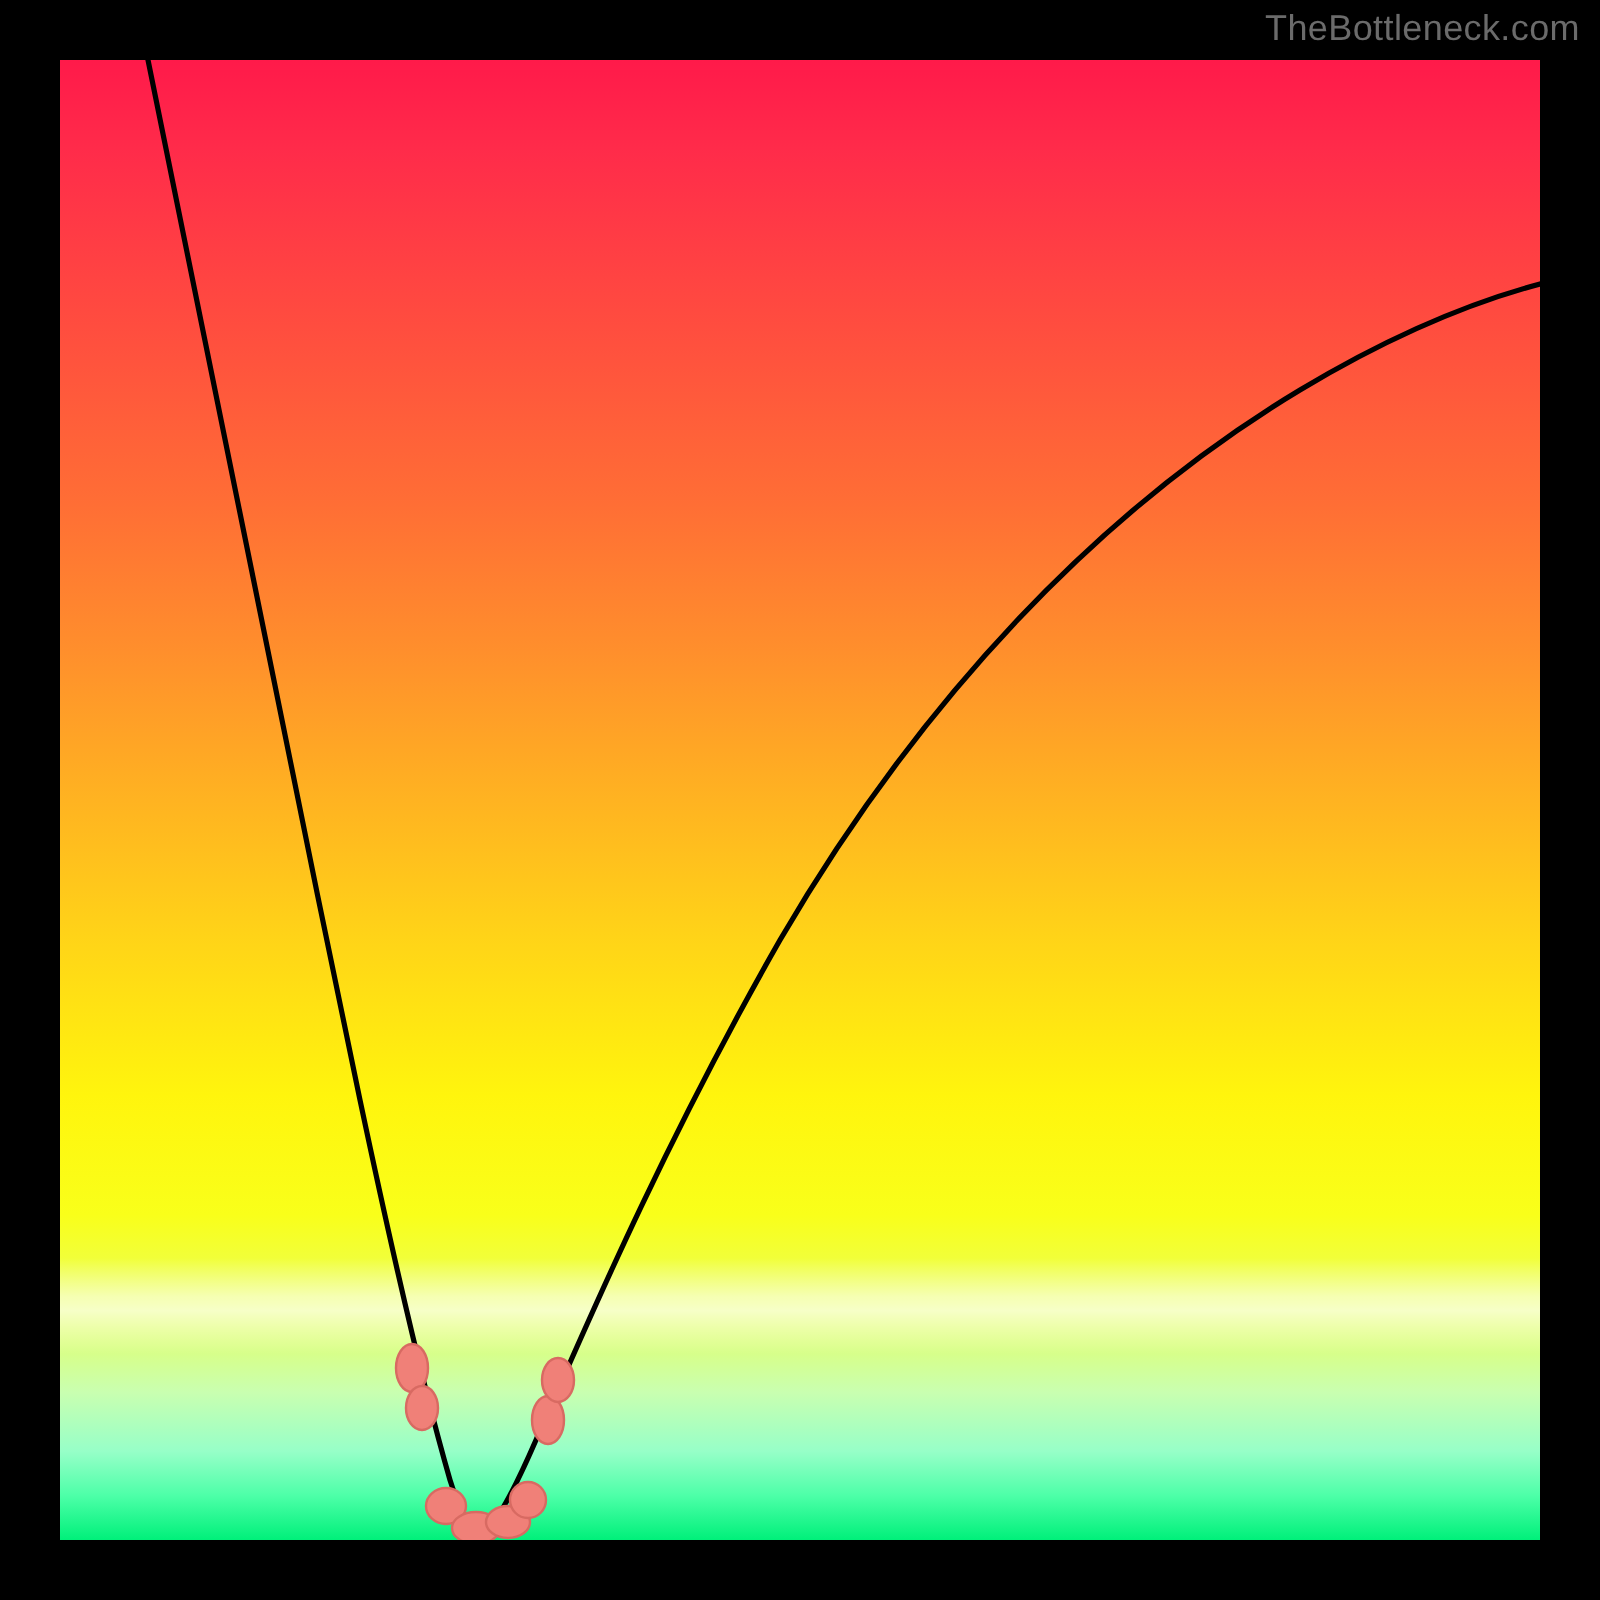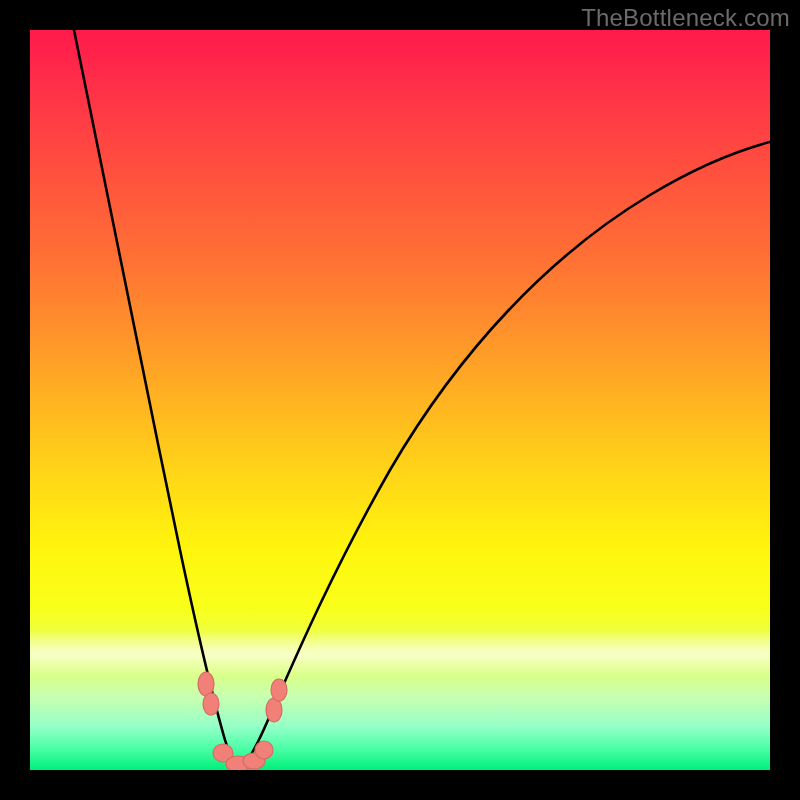--- a/index.html
+++ b/index.html
@@ -55,21 +55,21 @@
     position: absolute;
     inset: 0;
     width: 100%;
     height: 100%;
   }
   .watermark {
     position: absolute;
     top: 4px;
     right: 10px;
     color: #6b6b6b;
-    font-size: 24px;
+    font-size: 18px;
     letter-spacing: 0.2px;
     user-select: none;
   }
   .nub {
     fill: #f08078;
     stroke: #d86a62;
     stroke-width: 1.2;
   }
 </style>
 </head>

